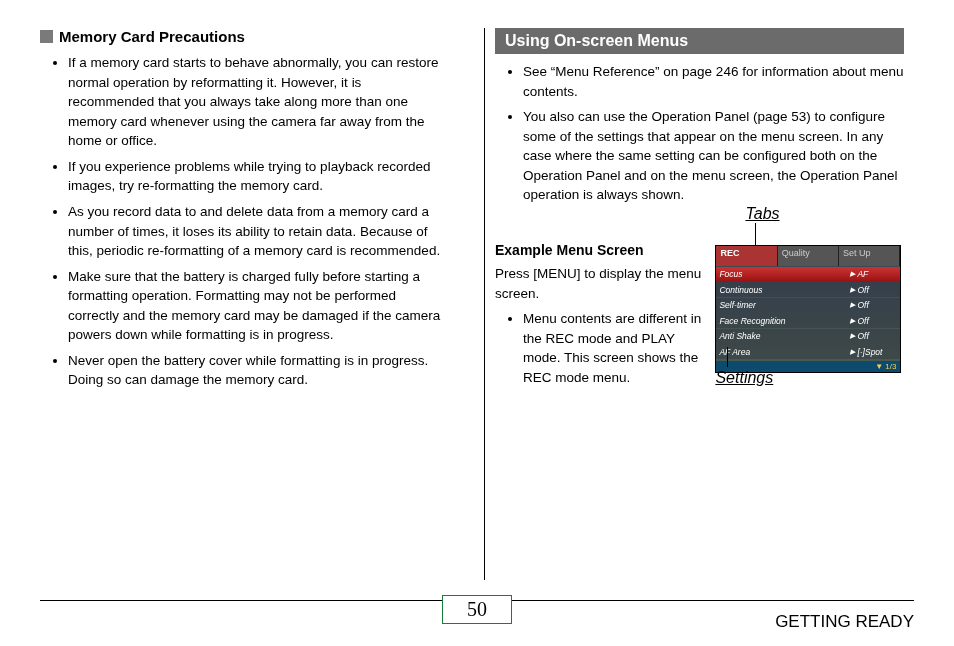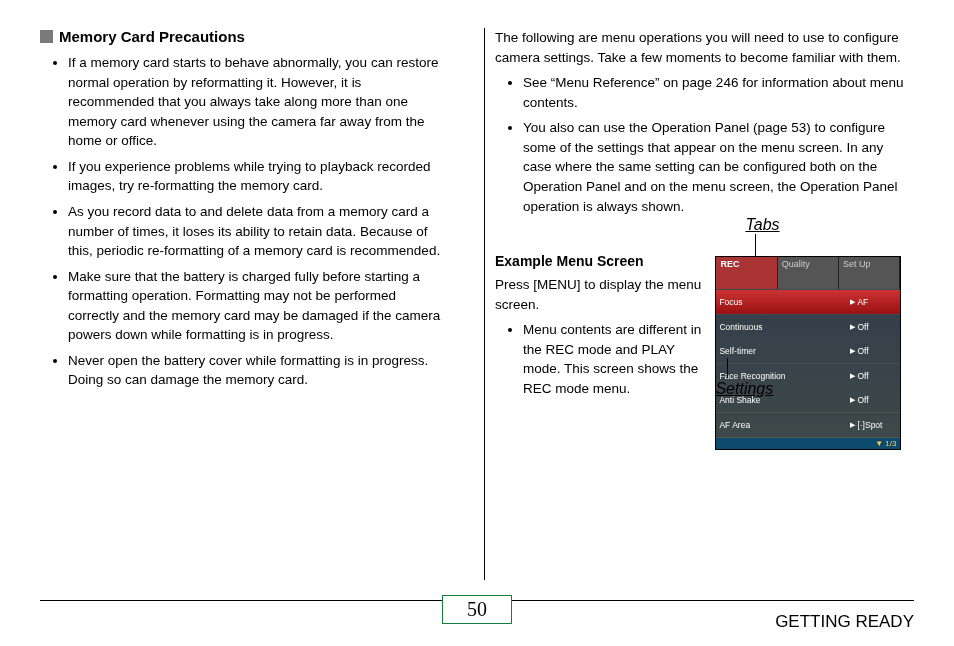--- a/index.html
+++ b/index.html
@@ -85,48 +85,49 @@
   .settings-line { width: 1px; height: 20px; bottom: -6px; left: 12px; }
   .menu-screen {
     position: absolute;
     top: 34px; left: 0;
     width: 186px;
     border: 1px solid #000;
   }
   .menu-bar {
     display: flex;
     background: #444;
-    height: 32px;
+    height: 20px;
   }
   .menu-tab {
     flex: 1;
     font-size: 9px;
     color: #ccc;
     padding: 2px 2px 0 4px;
     border-right: 1px solid #222;
     background: #555;
     font-family: Arial, sans-serif;
   }
   .menu-tab.active {
     background: #a33; color: #fff; font-weight: bold;
   }
   .menu-body {
     background: linear-gradient(to bottom, #3a4a55 0%, #4a5a4f 100%);
     padding: 1px 0 1px 0;
   }
   .menu-row {
     display: flex;
-    height: 24px;
+    height: 15px;
     align-items: center;
     font-size: 8.5px;
     color: #fff;
     padding: 0 3px;
     background: rgba(40,40,60,.35);
     margin-bottom: 0.5px;
     white-space: nowrap;
+    font-style: italic;
   }
   .menu-row.hl {
     background: linear-gradient(to bottom,#c33,#911);
   }
   .menu-row .ml { flex: 1; overflow: hidden; }
   .menu-row .arrow { margin: 0 2px; font-size: 7px; }
   .menu-row .mv { width: 40px; }
   .menu-footer {
     text-align: right;
     font-size: 8px;
@@ -174,21 +175,21 @@
     <ul class="bullets">
       <li>If a memory card starts to behave abnormally, you can restore normal operation by reformatting it. However, it is recommended that you always take along more than one memory card whenever using the camera far away from the home or office.</li>
       <li>If you experience problems while trying to playback recorded images, try re-formatting the memory card.</li>
       <li>As you record data to and delete data from a memory card a number of times, it loses its ability to retain data. Because of this, periodic re-formatting of a memory card is recommended.</li>
       <li>Make sure that the battery is charged fully before starting a formatting operation. Formatting may not be performed correctly and the memory card may be damaged if the camera powers down while formatting is in progress.</li>
       <li>Never open the battery cover while formatting is in progress. Doing so can damage the memory card.</li>
     </ul>
   </div>
 
   <div class="col-right">
-    <p class="intro">The following are menu operations you will need to use to configure camera settings. Take a few moments to become familiar with them.</p>
+    <div class="banner">Using On-screen Menus</div>
     <ul class="bullets">
       <li>See “Menu Reference” on page 246 for information about menu contents.</li>
       <li>You also can use the Operation Panel (page 53) to configure some of the settings that appear on the menu screen. In any case where the same setting can be configured both on the Operation Panel and on the menu screen, the Operation Panel operation is always shown.</li>
     </ul>
 
     <div class="two-split" style="margin-top:4px;">
       <div class="text-part">
         <div class="sub-heading">Example Menu Screen</div>
         <p class="intro">Press [MENU] to display the menu screen.</p>
         <ul class="bullets">

